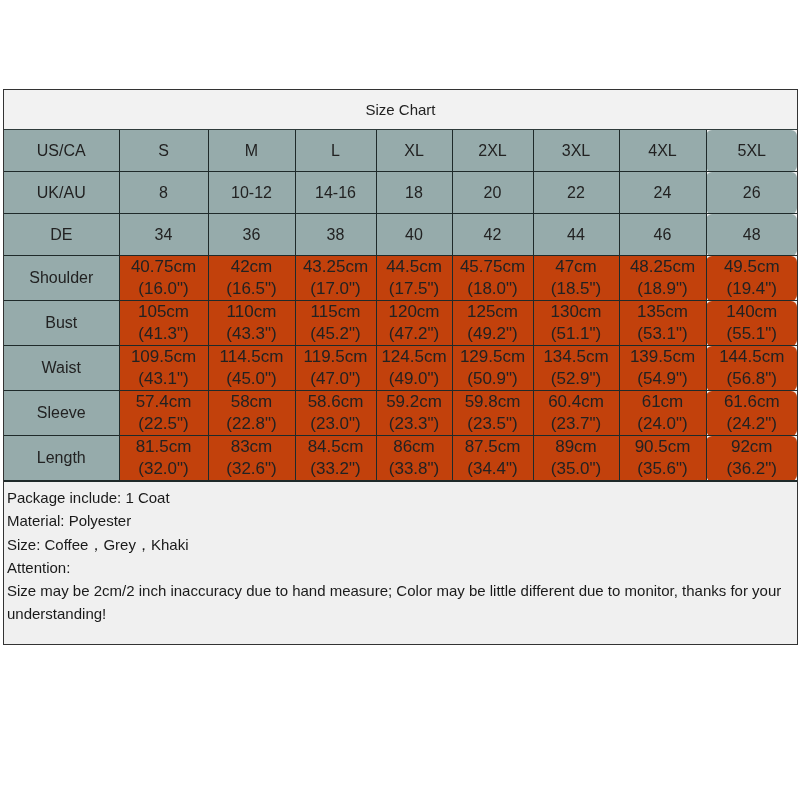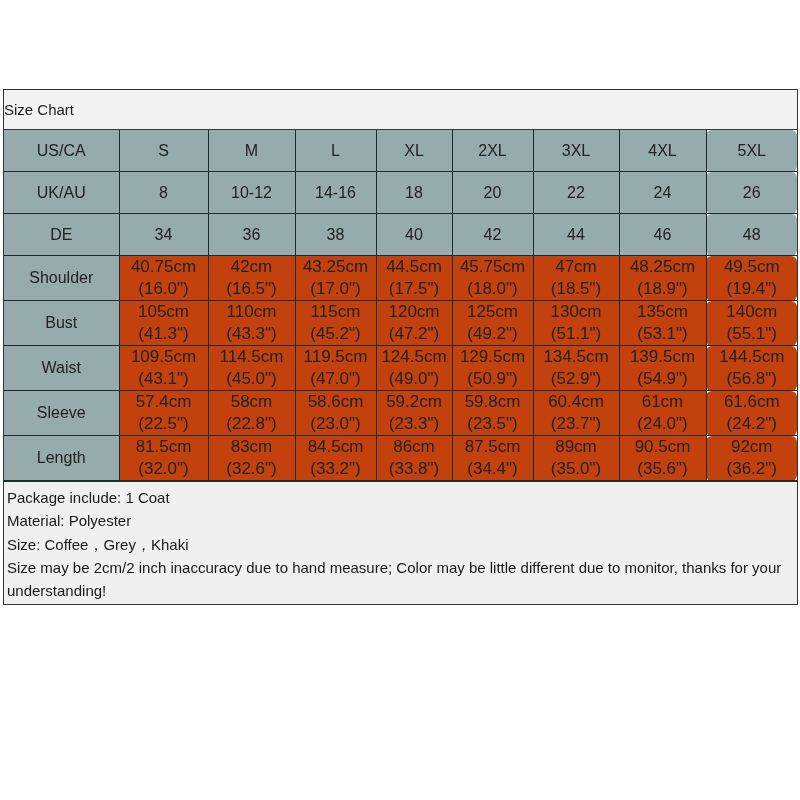--- a/index.html
+++ b/index.html
@@ -1,32 +1,32 @@
 <!DOCTYPE html>
 <html><head>
   <meta charset="utf-8">
   <style>
     html, body { margin: 0; padding: 0; background: #ffffff; }
     body { width: 800px; height: 800px; position: relative; overflow: hidden;
            font-family: "Liberation Sans", sans-serif; color: #1e1e1e; }
     .chart { position: absolute; left: 3px; top: 89px; width: 795px;
              border: 1.5px solid #333; box-sizing: border-box; background: #f0f0f0; }
-    .title { height: 39px; line-height: 39px; font-size: 15px;
+    .title { height: 39px; line-height: 39px; text-align: center; font-size: 15px;
              background: #f2f2f2; border-bottom: 1.5px solid #2f3b3b; color: #222; }
     table { border-collapse: collapse; width: 100%; table-layout: fixed; }
     td { border: 1.5px solid #1f2a2a; text-align: center; vertical-align: middle;
          padding: 0; font-size: 16px; color: #222; }
     tr:first-child td { border-top: none; text-align: center; }
     td:first-child { border-left: none; }
     td:last-child { border-right: none; border-radius: 6px; }
     tr.size td { background: #96abab; height: 41px; }
     tr.meas td { background: #c2410c; height: 44px; line-height: 22px; font-size: 17px; }
     tr.meas td.rowhead { background: #96abab; font-size: 16px; }
     .cm, .inch { display: block; }
-    .notes { border-top: 1.5px solid #1f2a2a; background: #f0f0f0; padding: 4px 3px 2px 3px;
+    .notes { border-top: 1.5px solid #1f2a2a; background: #f0f0f0; padding: 4px 3px 18px 3px;
              font-size: 15px; line-height: 23.3px; color: #1a1a1a; }
     .notes div { white-space: nowrap; }
     .notes div.wrap { white-space: normal; }
   </style>
 </head>
 <body>
 
 <div class="chart">
   <div class="title">Size Chart</div>
   <table>
@@ -251,15 +251,16 @@
             <span class="cm">92cm</span>
             <span class="inch">(36.2")</span>
           </td>
         </tr>
       </tbody>
   </table>
   <div class="notes">
     <div>Package include:  1 Coat</div>
     <div>Material: Polyester</div>
     <div>Size: Coffee，Grey，Khaki</div>
+    <div>Attention:</div>
     <div class="wrap">Size may be 2cm/2 inch inaccuracy due to hand measure; Color may be little different due to monitor, thanks for your understanding!</div>
   </div>
 </div>
 
 </body></html>

